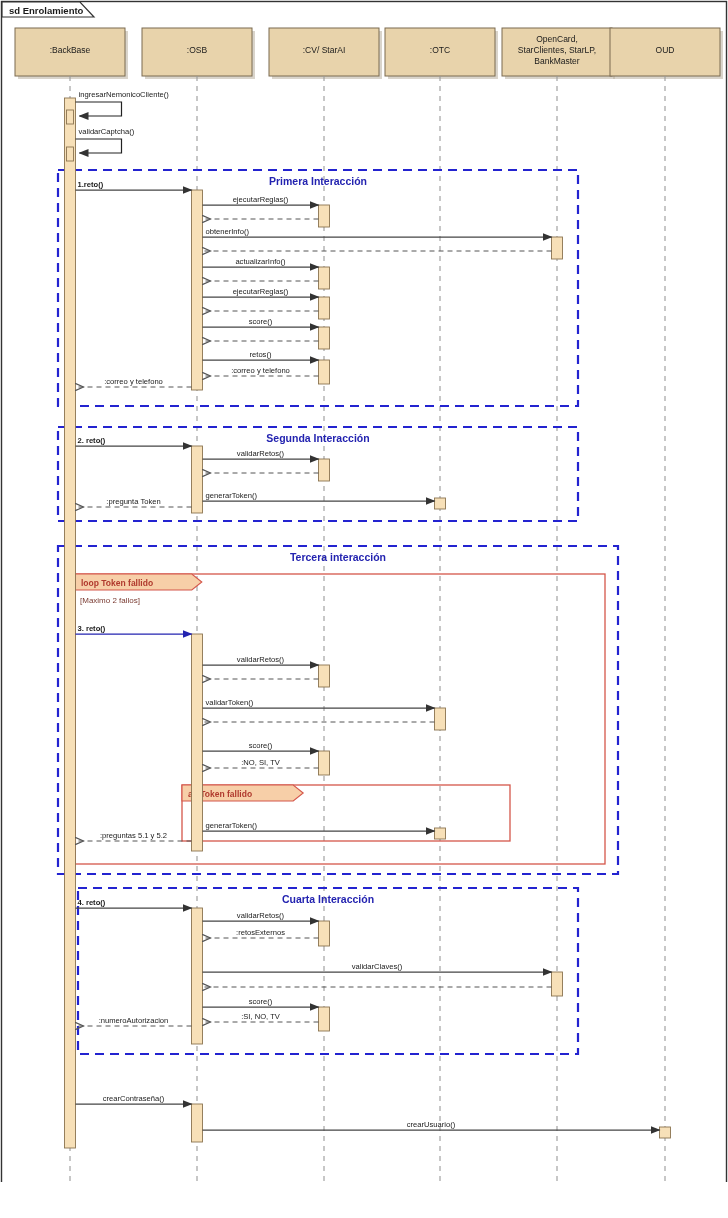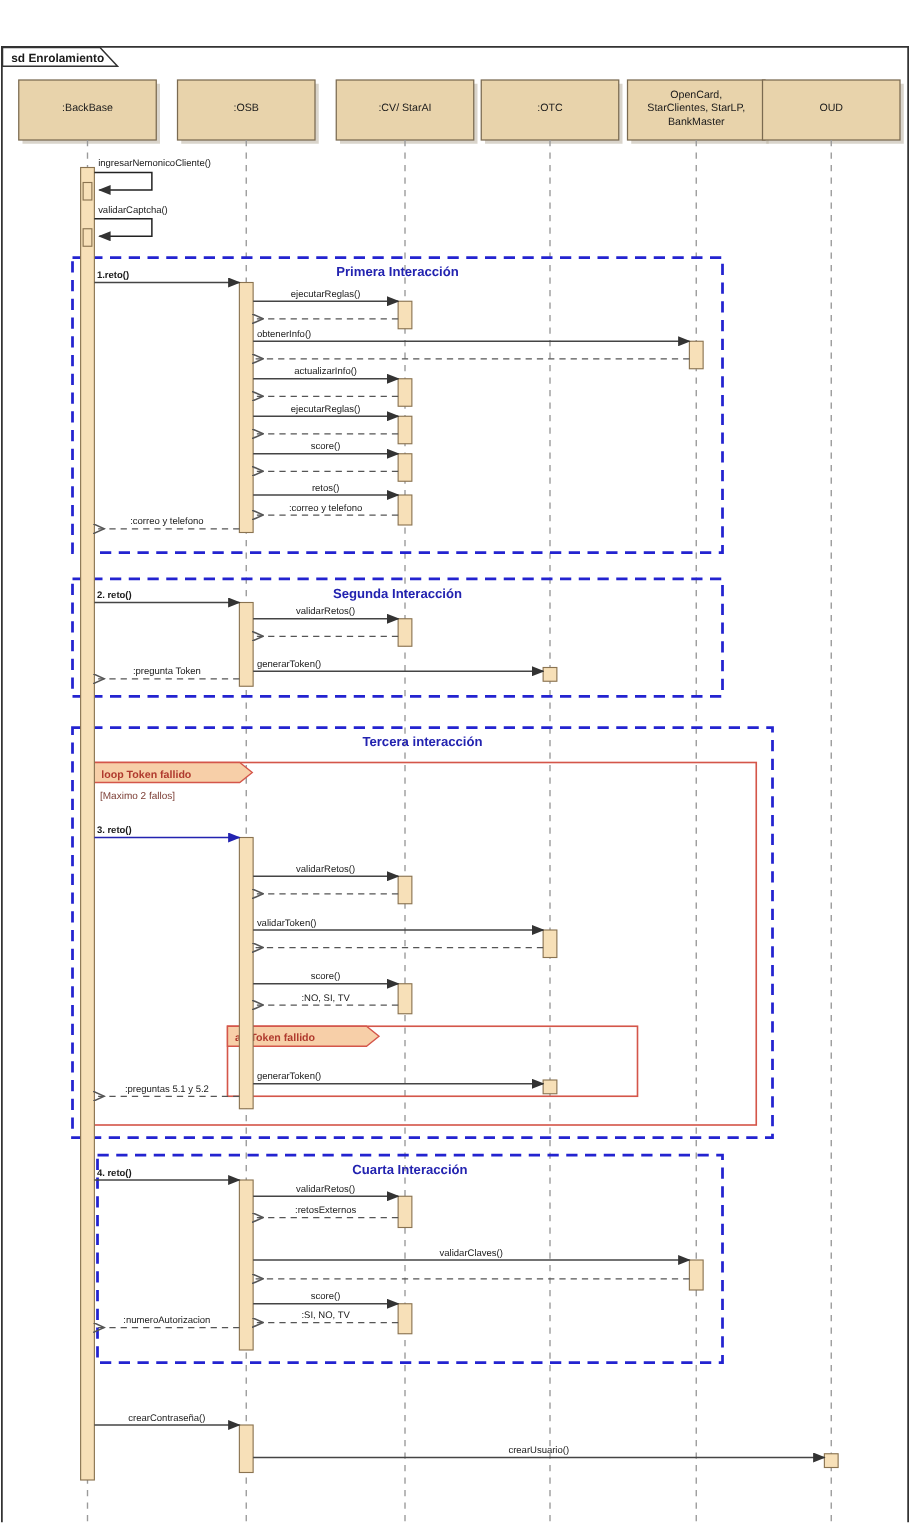--- a/index.html
+++ b/index.html
@@ -1,17 +1,17 @@
 <!DOCTYPE html>
 <html><head>
 <meta charset="utf-8">
 <style>
   html,body{margin:0;padding:0;background:#ffffff;}
   body{font-family:"Liberation Sans",sans-serif;}
-  #stage{position:relative;width:728px;height:1182px;overflow:hidden;background:#fff;margin-top:36px;}
+  #stage{position:relative;width:728px;height:1182px;overflow:hidden;background:#fff;}
   #stage svg{position:absolute;left:0;top:0;}
   .frm-label{font-size:9.5px;font-weight:bold;fill:#1a1a1a;}
   .lf-label{font-size:8.5px;fill:#1a1a1a;}
   .msg{font-size:7.6px;fill:#1a1a1a;}
   .msg-b{font-size:7.6px;font-weight:bold;fill:#1a1a1a;}
   .frag-title{font-size:10.5px;font-weight:bold;fill:#2323b0;}
   .op-label{font-size:8.5px;font-weight:bold;fill:#b03a2e;}
   .op-guard{font-size:8px;fill:#7a3b32;}
 </style>
 </head>

